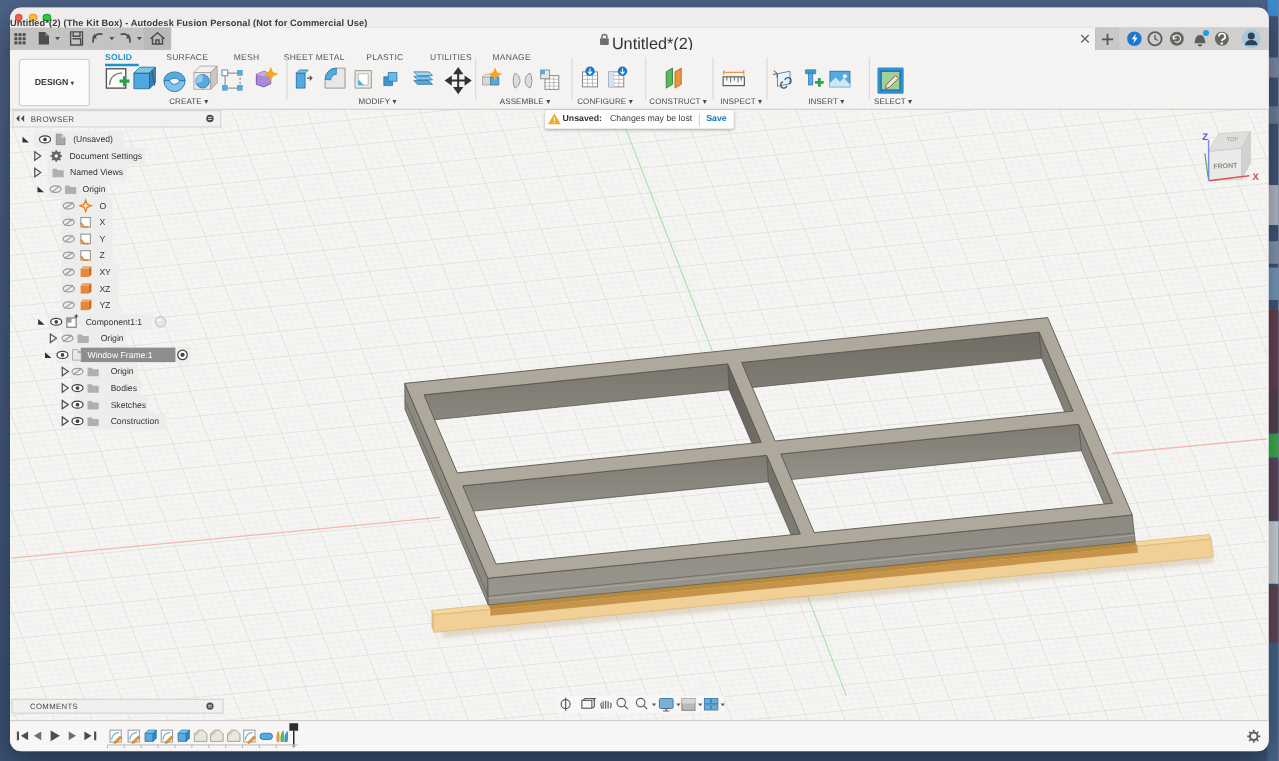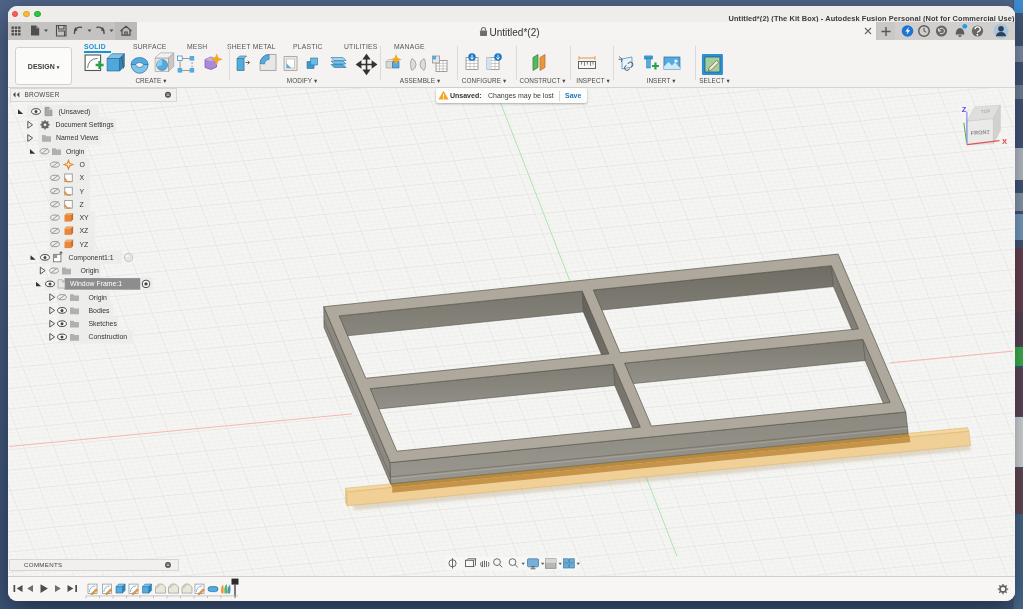--- a/index.html
+++ b/index.html
@@ -1,25 +1,25 @@
 <!DOCTYPE html>
 <html><head><meta charset="utf-8"><style>
 *{margin:0;padding:0;box-sizing:border-box}
 html,body{width:1023px;height:609px;overflow:hidden;font-family:"Liberation Sans",sans-serif;-webkit-font-smoothing:antialiased}
 #desk{position:relative;width:1023px;height:609px;background:linear-gradient(180deg,#50658a 0%,#475d81 45%,#3d5477 100%);overflow:hidden}
 .frag{position:absolute}
 #win{position:absolute;left:8px;top:5.5px;width:1006.5px;height:595.9px;border-radius:9px;overflow:hidden;background:#f4f3f2;box-shadow:0 8px 28px rgba(10,16,28,0.55)}
 #pg{position:absolute;left:-8px;top:-5.5px;width:1023px;height:609px}
 #titlebar{position:absolute;left:8px;top:5.5px;width:1006.5px;height:16.5px;background:#eeedec}
 .tl{position:absolute;top:5px;width:6.6px;height:6.6px;border-radius:50%}
-#title{position:absolute;left:0;right:0;top:8.2px;text-align:right;font-size:7.4px;font-weight:bold;color:#3b3b3b;letter-spacing:0.1px}
+#title{position:absolute;left:0;right:0;top:8.2px;text-align:left;font-size:7.4px;font-weight:bold;color:#3b3b3b;letter-spacing:0.1px}
 #qat{position:absolute;left:8px;top:22px;width:1006.5px;height:17.5px;background:#c4c3c2}
 #hometab{position:absolute;left:115px;top:22px;width:22px;height:17.5px;background:#bbbab9}
 #doctab{position:absolute;left:137px;top:22px;width:739px;height:17.5px;background:#f5f4f3}
-#docttl{position:absolute;left:489.5px;top:27px;font-size:10px;color:#333}
+#docttl{position:absolute;left:489.5px;top:27px;font-size:13px;color:#333}
 #plusbox{position:absolute;left:877px;top:22px;width:18px;height:17.5px;background:#c9c8c7}
 #ribbon{position:absolute;left:8px;top:39.5px;width:1006.5px;height:48.2px;background:#f4f3f2;border-bottom:1px solid #d5d4d3}
 #design{position:absolute;left:15px;top:47px;width:57px;height:38px;background:#fbfbfa;border:1px solid #d2d1d0;border-radius:3px;text-align:center;font-size:7px;font-weight:bold;color:#3a3a3a;line-height:38px}
 .rtab{position:absolute;top:43px;font-size:6.8px;color:#555;letter-spacing:0.2px}
 .sep{position:absolute;top:46px;height:34px;width:1px;background:#dbdad8}
 .glabel{position:absolute;top:76.5px;font-size:6.4px;color:#4a4a4a;letter-spacing:0.1px;text-align:center;transform:translateX(-50%)}
 #vp{position:absolute;left:8px;top:87.7px;width:1006.5px;height:488.2px}
 #unsaved{position:absolute;left:436px;top:88px;width:151px;height:15px;background:#fdfdfc;border-radius:2px;box-shadow:0 1px 2.5px rgba(0,0,0,0.3);font-size:7px;color:#333}
 #bheader{position:absolute;left:9.5px;top:88px;width:167px;height:13.6px;background:#f2f1f0;border:1px solid #d8d7d6;font-size:6.4px;color:#444}
 #comments{position:absolute;left:8.5px;top:559px;width:170px;height:11.8px;background:#f1f0ef;border:1px solid #d6d5d4;font-size:6.2px;color:#444}

